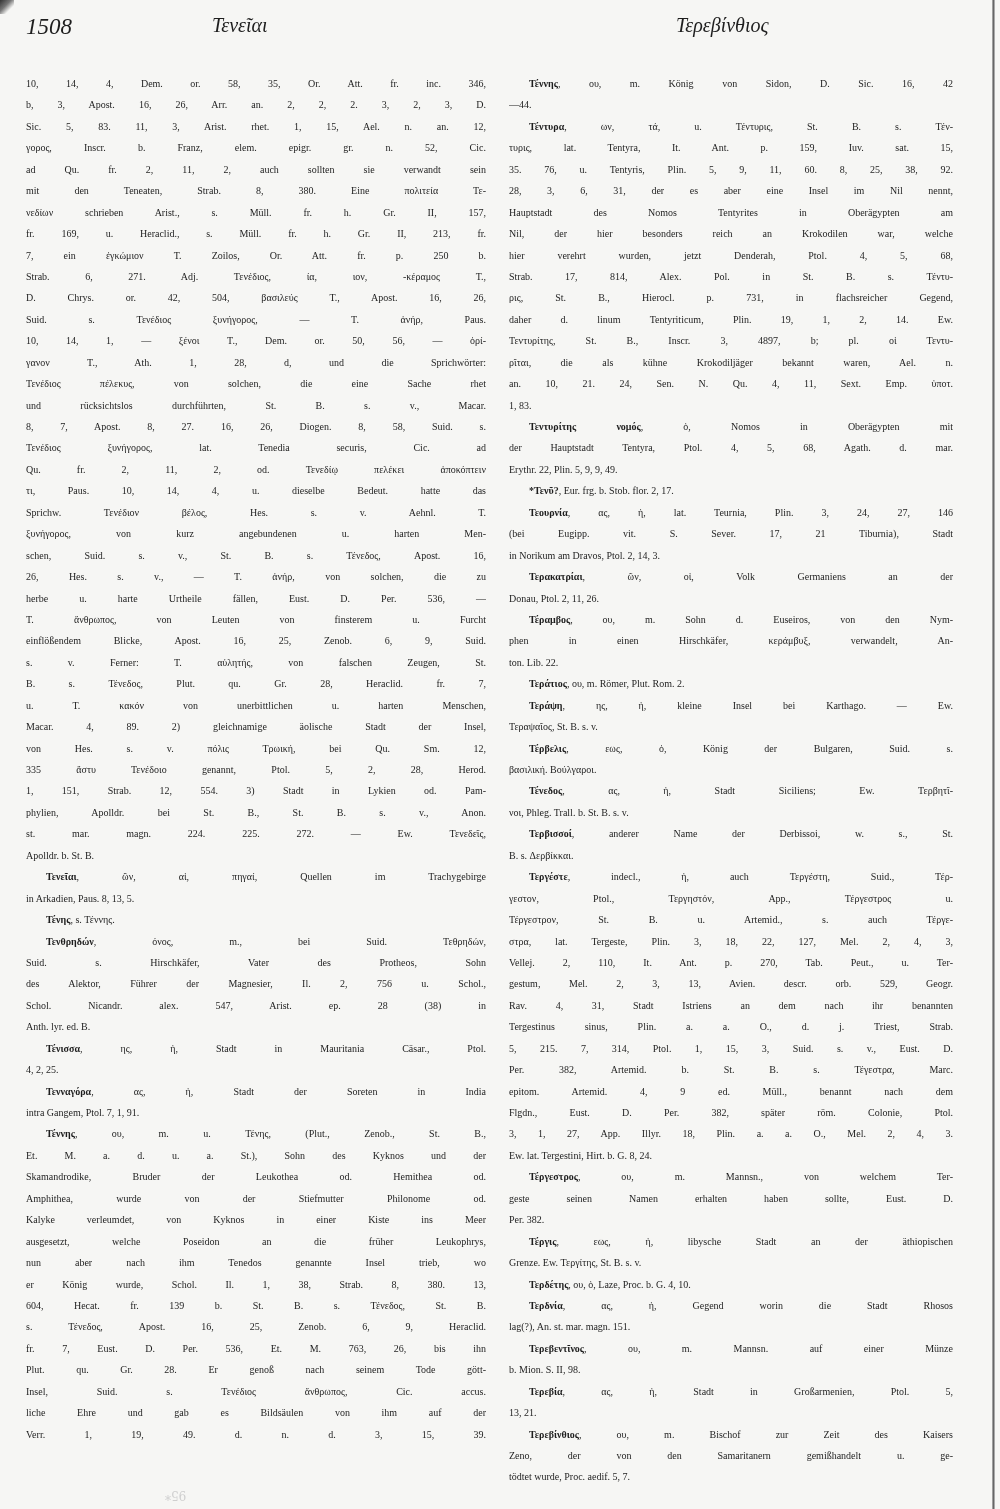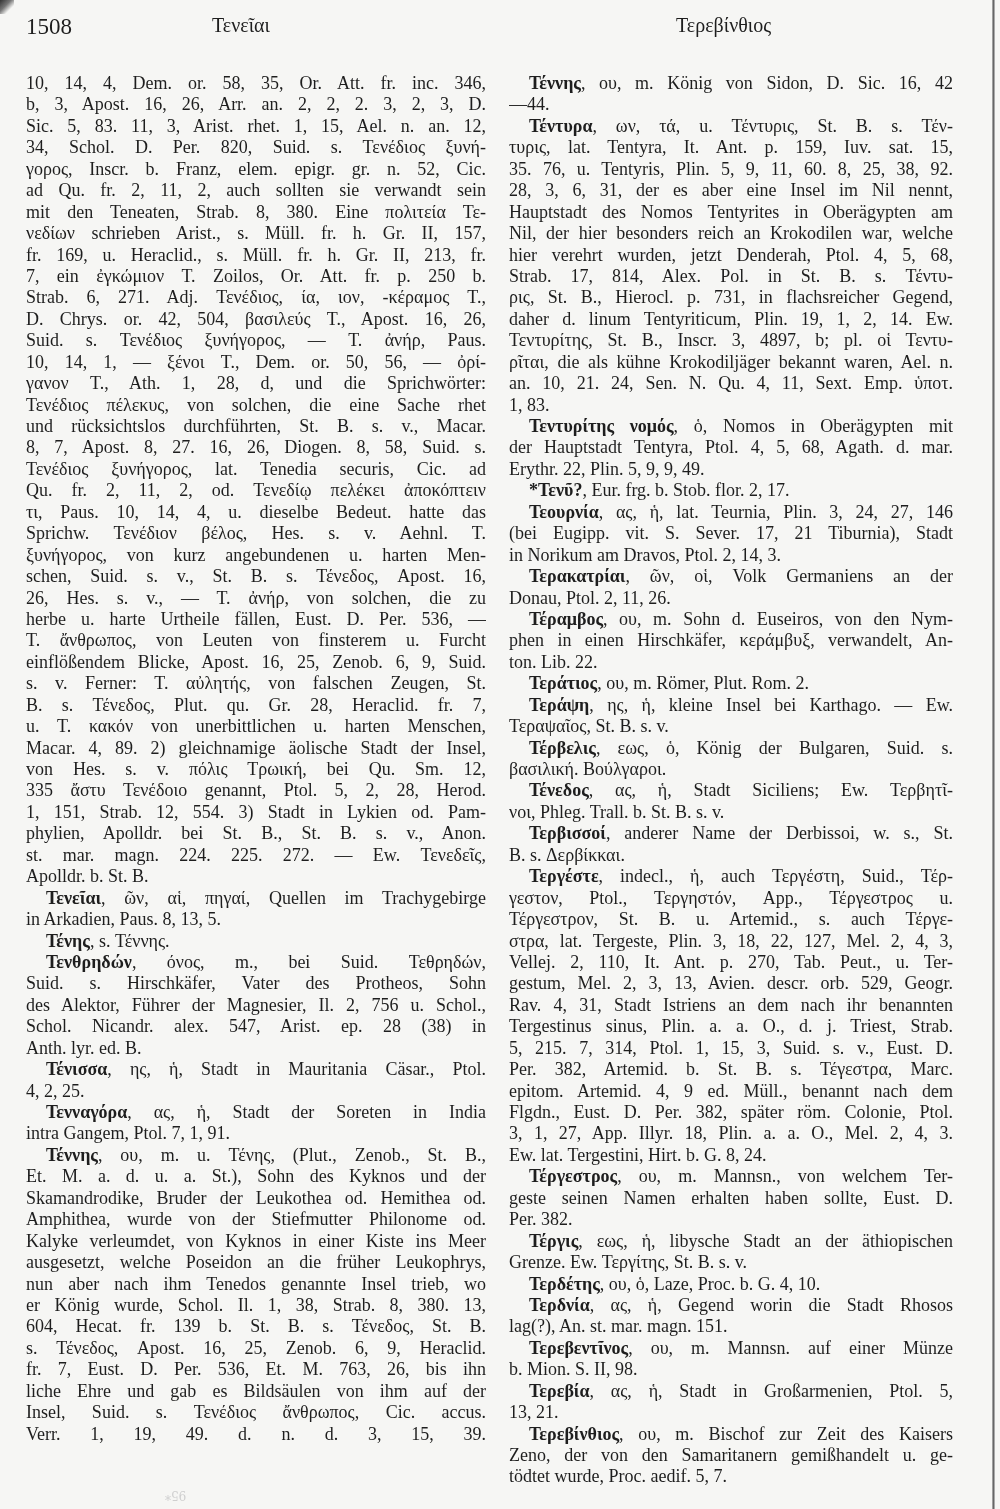--- a/index.html
+++ b/index.html
@@ -13,28 +13,28 @@
   .page-shadow {
     position: absolute; left: 0; top: 0; width: 14px; height: 14px;
     background: linear-gradient(135deg, #333 0%, #777 40%, transparent 70%);
   }
   .right-edge {
     position: absolute; right: 5px; top: 0; bottom: 0; width: 3px;
     background: linear-gradient(to right, #bbb, #666, #ccc);
   }
   .running-head {
     position: absolute; top: 14px; left: 26px; right: 40px; height: 30px;
-    font-family: "Liberation Serif", serif; font-size: 23px;
+    font-family: "Liberation Serif", serif; font-size: 23px; font-style: italic;
   }
   .page-number { position: absolute; left: 0; top: 0; }
   .head-left { position: absolute; left: 186px; top: 0; font-size: 20px; }
   .head-right { position: absolute; left: 650px; top: 0; font-size: 20px; }
   .column {
     position: absolute; top: 73px;
-    font-size: 18px; line-height: 21.45px;
+    font-size: 10px; line-height: 21.45px;
     font-family: "Liberation Serif", serif;
     text-align: justify;
   }
   .col-left { left: 26px; width: 460px; }
   .col-right { left: 509px; width: 444px; }
   .line { display: block; white-space: nowrap; text-align-last: justify; text-align: justify; overflow: hidden; height: 21.45px; }
   .line.last { text-align-last: left; }
   .entry-start { padding-left: 20px; }
   .footer-mark {
     position: absolute; left: 165px; top: 1488px; font-size: 12px; color: #cfcfcf;
@@ -50,21 +50,20 @@
 <div class="running-head">
   <span class="page-number">1508</span>
   <span class="head-left">Τενεῖαι</span>
   <span class="head-right">Τερεβίνθιος</span>
 </div>
 
 <div class="column col-left" id="col-left">
     <span class="line">10, 14, 4, Dem. or. 58, 35, Or. Att. fr. inc. 346,</span>
     <span class="line">b, 3, Apost. 16, 26, Arr. an. 2, 2, 2. 3, 2, 3, D.</span>
     <span class="line">Sic. 5, 83. 11, 3, Arist. rhet. 1, 15, Ael. n. an. 12,</span>
-    <span class="line">34, Schol. D. Per. 820, Suid. s. Τενέδιος ξυνή-</span>
     <span class="line">γορος, Inscr. b. Franz, elem. epigr. gr. n. 52, Cic.</span>
     <span class="line">ad Qu. fr. 2, 11, 2, auch sollten sie verwandt sein</span>
     <span class="line">mit den Teneaten, Strab. 8, 380. Eine πολιτεία Τε-</span>
     <span class="line">νεδίων schrieben Arist., s. Müll. fr. h. Gr. II, 157,</span>
     <span class="line">fr. 169, u. Heraclid., s. Müll. fr. h. Gr. II, 213, fr.</span>
     <span class="line">7, ein ἐγκώμιον T. Zoilos, Or. Att. fr. p. 250 b.</span>
     <span class="line">Strab. 6, 271. Adj. Τενέδιος, ία, ιον, -κέραμος T.,</span>
     <span class="line">D. Chrys. or. 42, 504, βασιλεύς T., Apost. 16, 26,</span>
     <span class="line">Suid. s. Τενέδιος ξυνήγορος, — T. ἀνήρ, Paus.</span>
     <span class="line">10, 14, 1, — ξένοι T., Dem. or. 50, 56, — ὀρί-</span>
@@ -108,22 +107,23 @@
     <span class="line">Et. M. a. d. u. a. St.), Sohn des Kyknos und der</span>
     <span class="line">Skamandrodike, Bruder der Leukothea od. Hemithea od.</span>
     <span class="line">Amphithea, wurde von der Stiefmutter Philonome od.</span>
     <span class="line">Kalyke verleumdet, von Kyknos in einer Kiste ins Meer</span>
     <span class="line">ausgesetzt, welche Poseidon an die früher Leukophrys,</span>
     <span class="line">nun aber nach ihm Tenedos genannte Insel trieb, wo</span>
     <span class="line">er König wurde, Schol. Il. 1, 38, Strab. 8, 380. 13,</span>
     <span class="line">604, Hecat. fr. 139 b. St. B. s. Τένεδος, St. B.</span>
     <span class="line">s. Τένεδος, Apost. 16, 25, Zenob. 6, 9, Heraclid.</span>
     <span class="line">fr. 7, Eust. D. Per. 536, Et. M. 763, 26, bis ihn</span>
+    <span class="line">Plut. qu. Gr. 28. Er genoß nach seinem Tode gött-</span>
+    <span class="line">Insel, Suid. s. Τενέδιος ἄνθρωπος, Cic. accus.</span>
     <span class="line">liche Ehre und gab es Bildsäulen von ihm auf der</span>
-    <span class="line">Insel, Suid. s. Τενέδιος ἄνθρωπος, Cic. accus.</span>
     <span class="line">Verr. 1, 19, 49. d. n. d. 3, 15, 39.</span>
   </div>
 <div class="column col-right" id="col-right">
     <span class="line entry-start"><b>Τέννης</b>, ου, m. König von Sidon, D. Sic. 16, 42</span>
     <span class="line last">—44.</span>
     <span class="line entry-start"><b>Τέντυρα</b>, ων, τά, u. Τέντυρις, St. B. s. Τέν-</span>
     <span class="line">τυρις, lat. Tentyra, It. Ant. p. 159, Iuv. sat. 15,</span>
     <span class="line">35. 76, u. Tentyris, Plin. 5, 9, 11, 60. 8, 25, 38, 92.</span>
     <span class="line">28, 3, 6, 31, der es aber eine Insel im Nil nennt,</span>
     <span class="line">Hauptstadt des Nomos Tentyrites in Oberägypten am</span>

